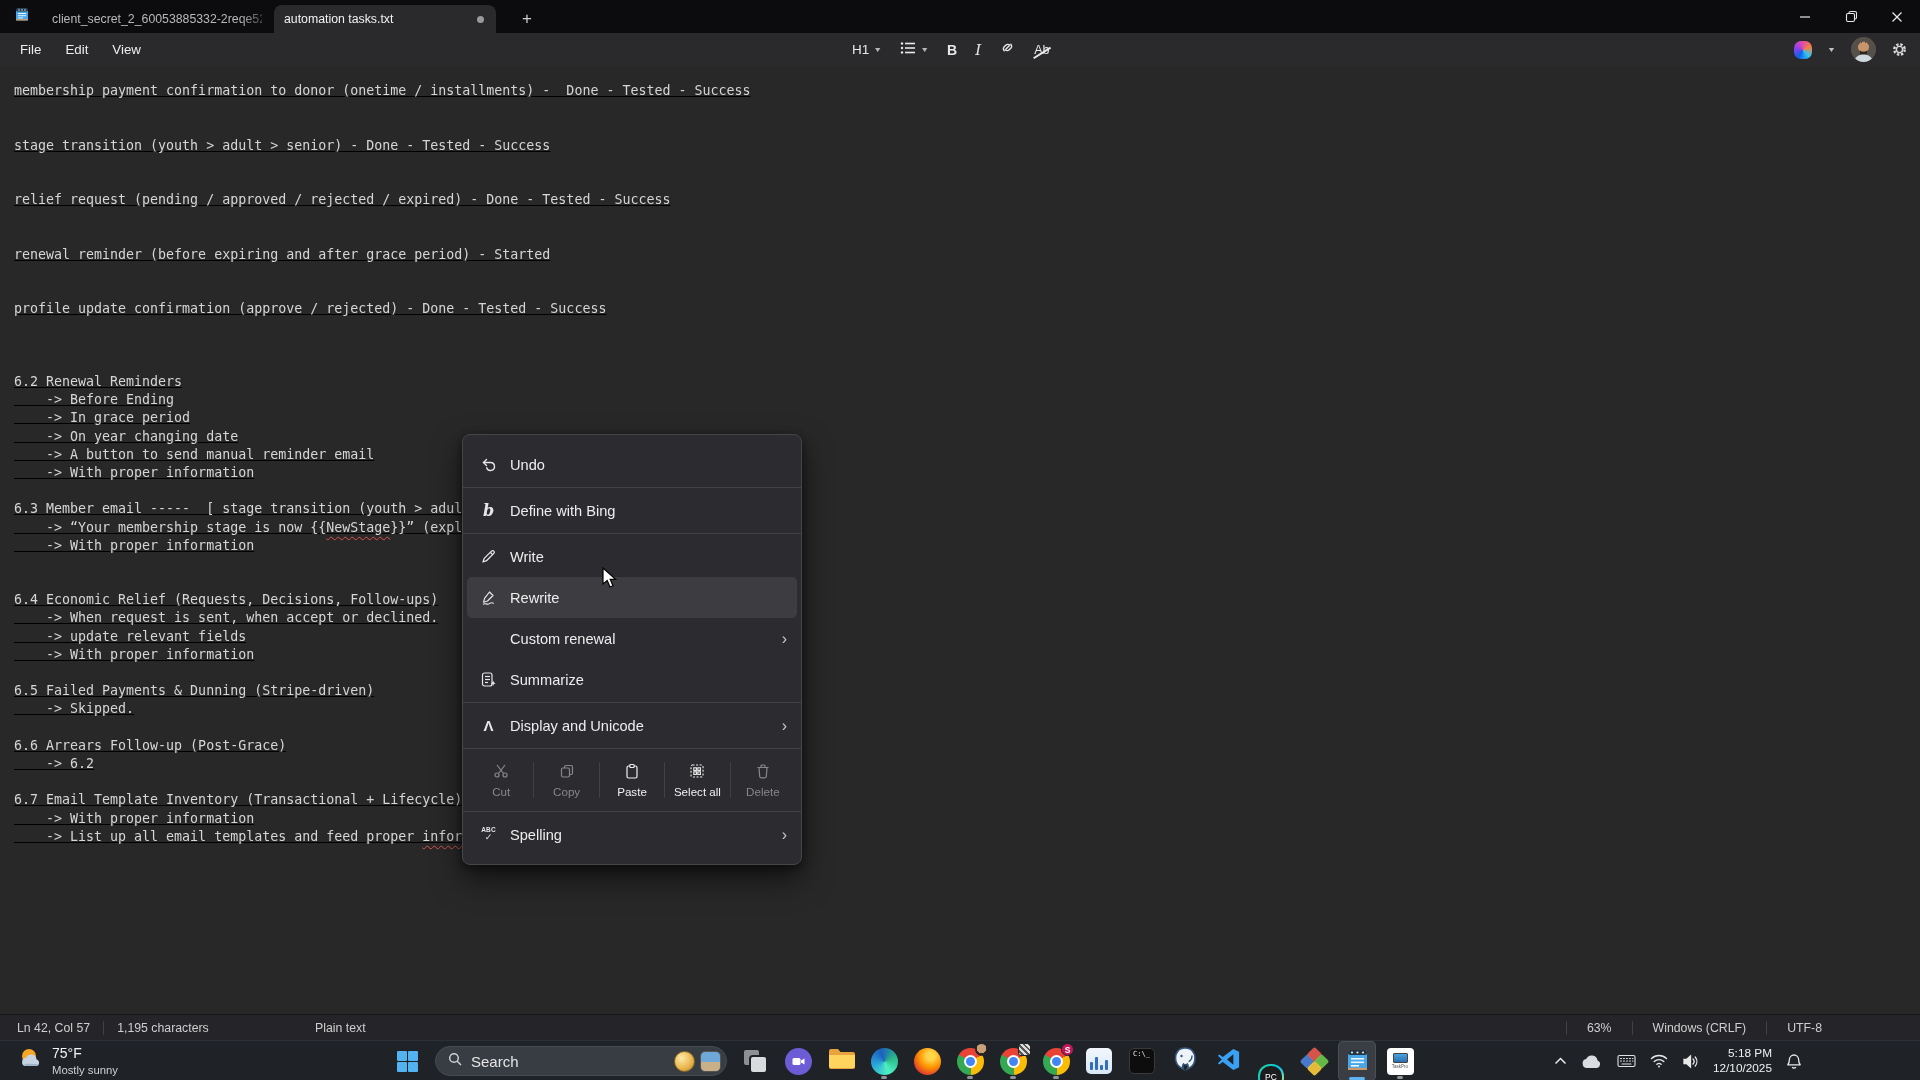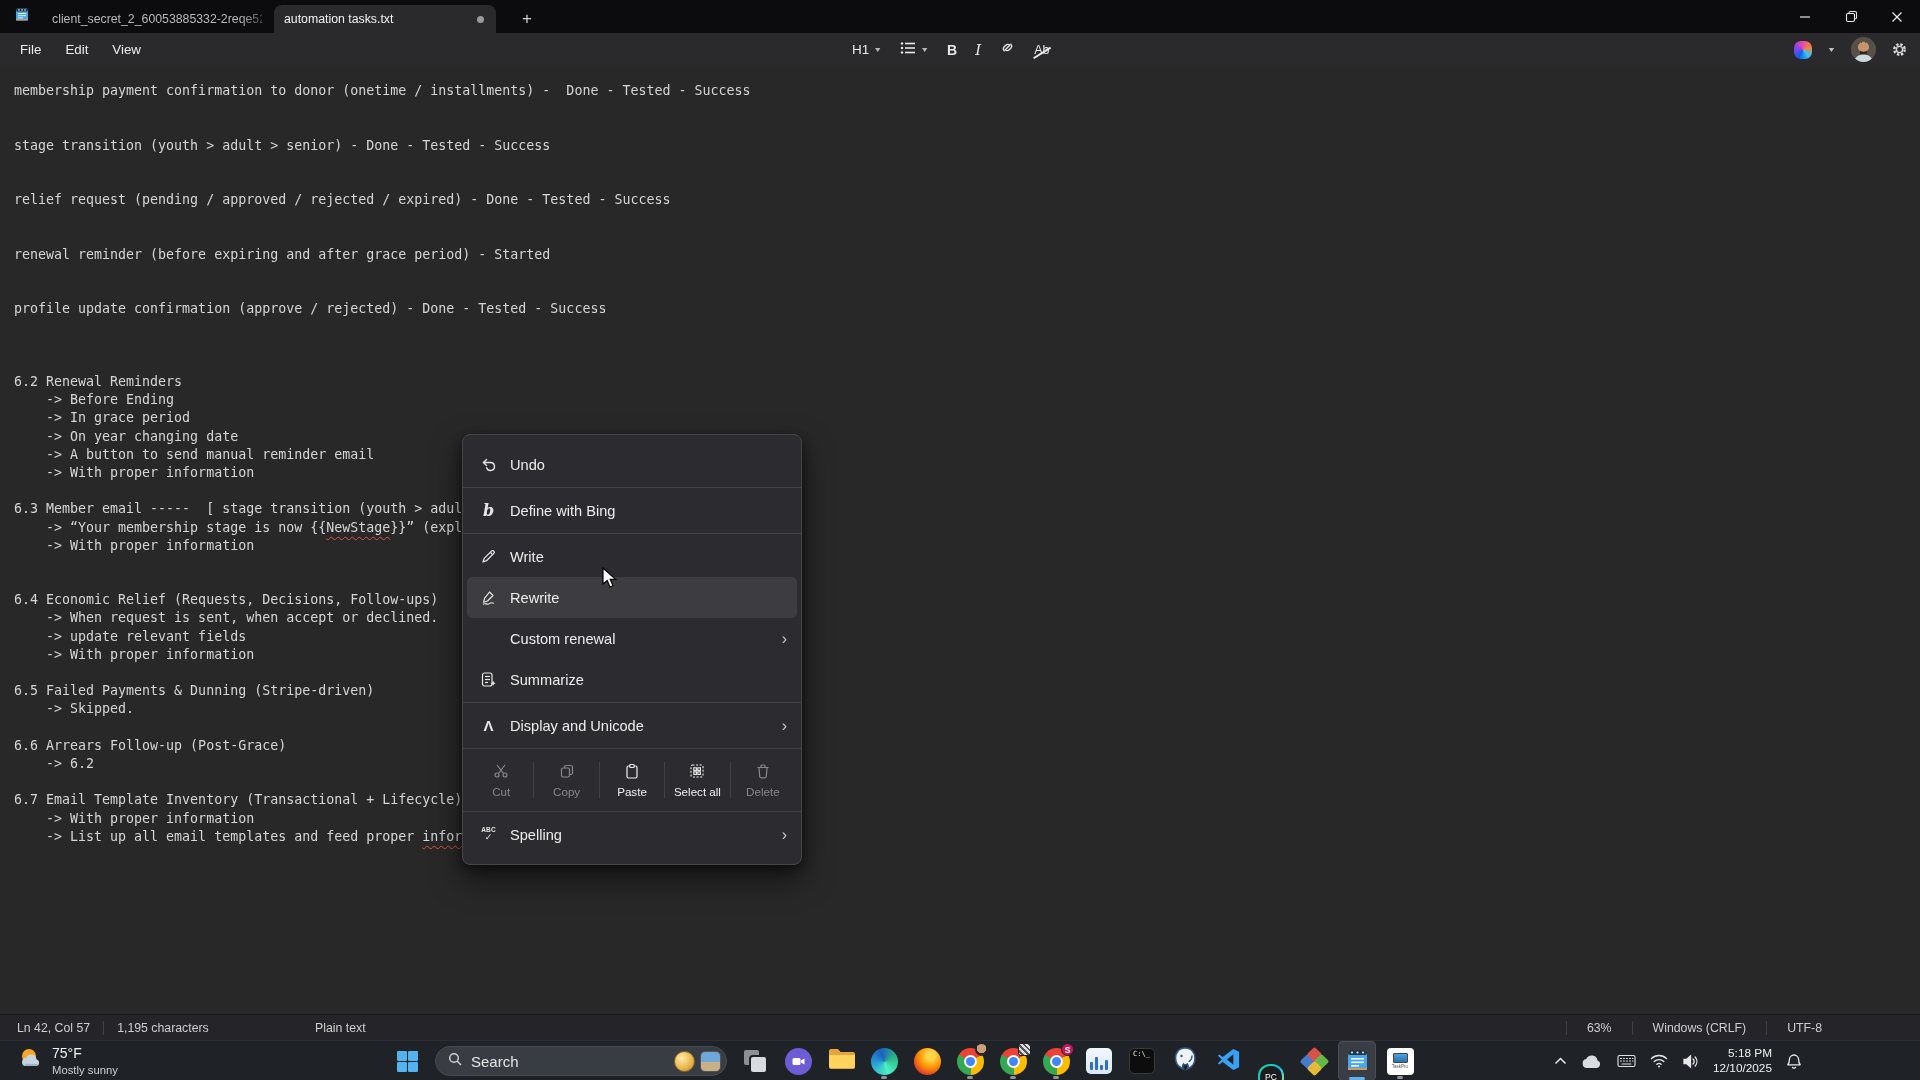--- a/index.html
+++ b/index.html
@@ -32,21 +32,21 @@
   .italI{font-family:"DejaVu Serif",serif;font-style:italic;font-size:15px;}
   .abwrap{position:relative;font-size:12.5px;}
   .abwrap::after{content:"";position:absolute;left:-2px;top:9px;width:20px;height:1.6px;background:#e8e8e8;transform:rotate(-32deg);}
   .right-group{position:absolute;right:12px;top:0;height:33px;display:flex;align-items:center;gap:15px;}
   .copilot{width:18px;height:18px;border-radius:7px;background:conic-gradient(from 210deg,#0b63e8,#8a3ff0,#e049b0,#f3813f,#35c3f3,#0b63e8);}
   .mini-chev{font-size:9px;color:#c0c0c0;transform:scaleY(.8);}
   .avatar{width:25px;height:25px;border-radius:50%;overflow:hidden;background:linear-gradient(#4a4540,#2c2a28);}
   .gear svg{display:block;}
 
   
-  .editor{position:absolute;top:66px;left:0;right:0;bottom:66px;background:#282828;padding:16px 0 0 14px;overflow:hidden;}
+  .editor{position:absolute;top:66px;left:0;right:0;bottom:66px;background:#282828;padding:16px 0 0 14px;overflow:hidden;text-decoration:underline;}
   #editor-text{font-family:"DejaVu Sans Mono","Liberation Mono",monospace;font-size:13.3px;color:#d6d6d6;}
   .eline{white-space:pre;height:18.2px;line-height:18.2px;}
   .squiggle{text-decoration-line:underline;text-decoration-style:wavy;text-decoration-color:#d9534f;text-decoration-thickness:1px;text-underline-offset:3.5px;}
 
   
   .ctx{position:absolute;left:462px;top:434px;width:340px;background:#2c2c30;border:1px solid #46464a;border-radius:8px;box-shadow:0 14px 30px rgba(0,0,0,.55),0 3px 10px rgba(0,0,0,.45);z-index:50;padding:9px 0;color:#ededed;}
   .mi{height:41px;display:flex;align-items:center;padding:0 14px 0 17px;font-size:14.6px;position:relative;}
   .mi .mi-icon{width:17px;height:17px;margin-right:13px;display:flex;align-items:center;justify-content:center;color:#e6e6e6;flex:0 0 auto;}
   .mi .mi-label{flex:1;}
   .mi .sub-chev{color:#c8c8c8;font-size:16px;}

